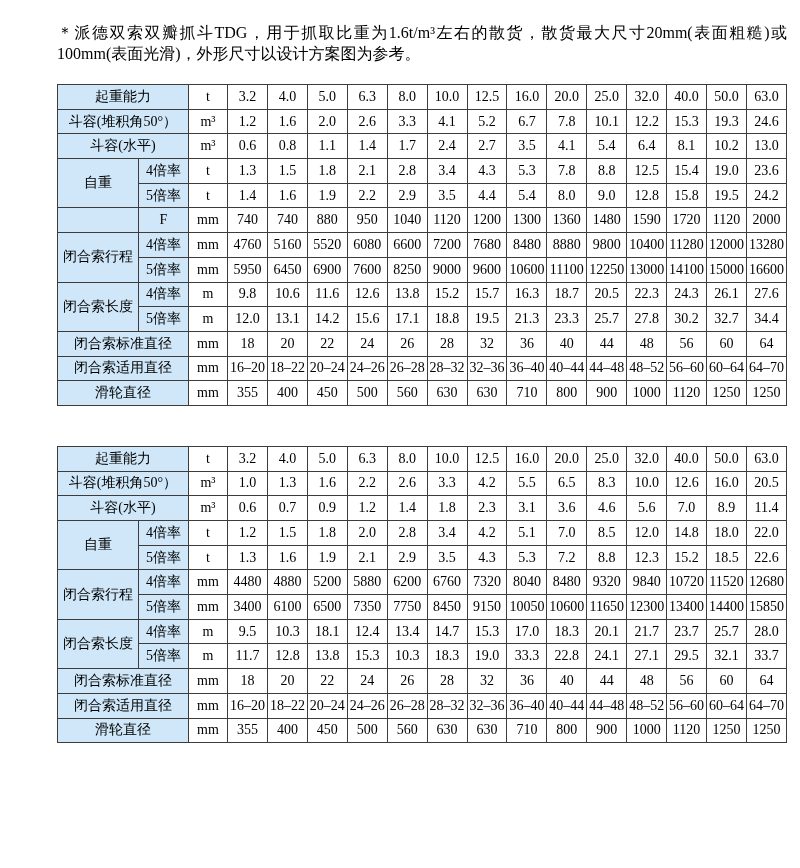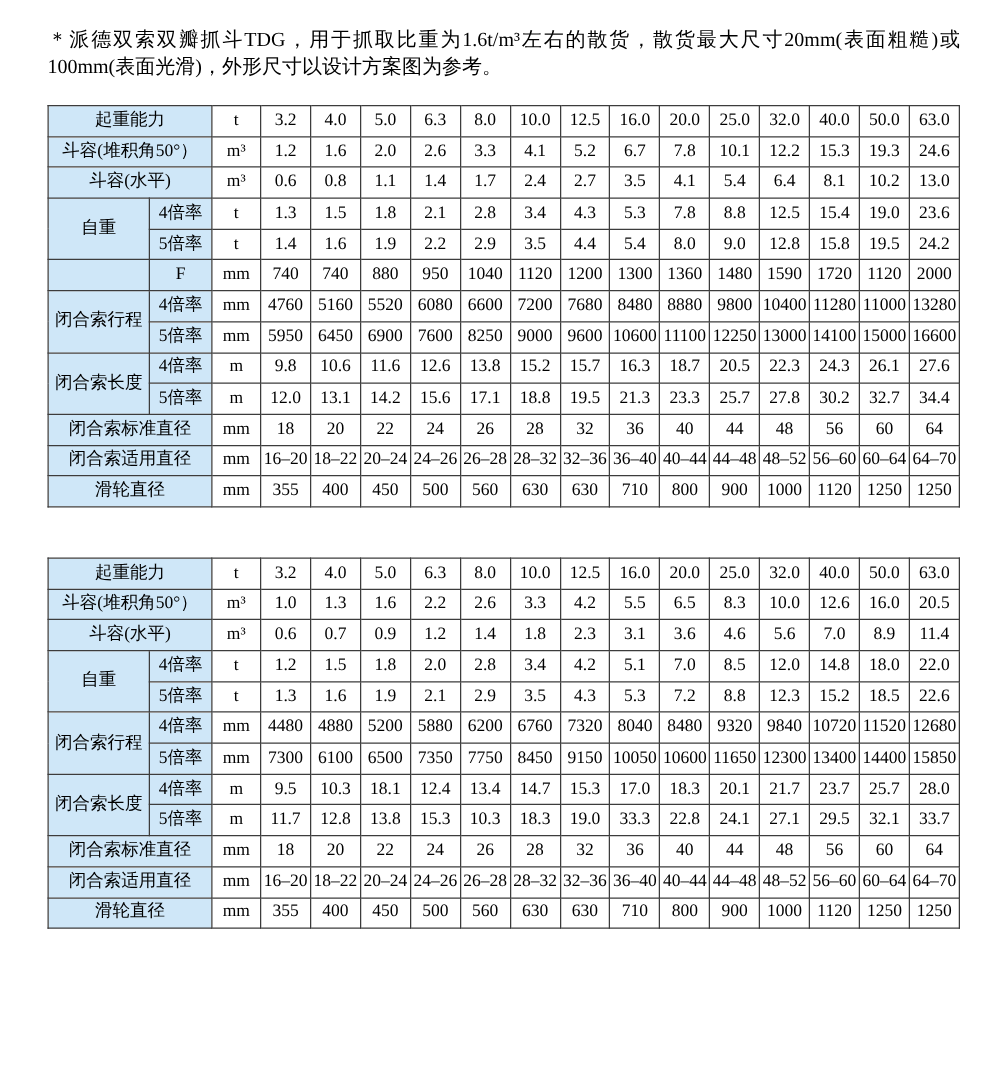--- a/index.html
+++ b/index.html
@@ -8,21 +8,21 @@
     --text: #000000;
   }
   * { box-sizing: border-box; }
   html, body {
     margin: 0; padding: 0;
     width: 800px; height: 868px;
     background: #ffffff;
     color: var(--text);
     font-family: "Liberation Serif", "DejaVu Serif", serif;
   }
-  .page { padding: 22px 32px 0 38px; border-radius: 26px; }
+  .page { padding: 22px 32px 0 57px; border-radius: 26px; }
   .intro {
     margin: 0 0 20px 0;
     width: 730px;
     font-size: 16px;
     line-height: 21px;
     text-align: justify;
   }
   .block-2 { margin-top: 40px; }
   table.spec {
     border-collapse: collapse;
@@ -193,21 +193,21 @@
             <td class="val">5520</td>
             <td class="val">6080</td>
             <td class="val">6600</td>
             <td class="val">7200</td>
             <td class="val">7680</td>
             <td class="val">8480</td>
             <td class="val">8880</td>
             <td class="val">9800</td>
             <td class="val">10400</td>
             <td class="val">11280</td>
-            <td class="val">11000</td>
+            <td class="val">12000</td>
             <td class="val">13280</td>
           </tr>
           <tr>
             <td class="lbl sub">5倍率</td>
             <td class="unit">mm</td>
             <td class="val">5950</td>
             <td class="val">6450</td>
             <td class="val">6900</td>
             <td class="val">7600</td>
             <td class="val">8250</td>
@@ -443,21 +443,21 @@
             <td class="val">8480</td>
             <td class="val">9320</td>
             <td class="val">9840</td>
             <td class="val">10720</td>
             <td class="val">11520</td>
             <td class="val">12680</td>
           </tr>
           <tr>
             <td class="lbl sub">5倍率</td>
             <td class="unit">mm</td>
-            <td class="val">7300</td>
+            <td class="val">3400</td>
             <td class="val">6100</td>
             <td class="val">6500</td>
             <td class="val">7350</td>
             <td class="val">7750</td>
             <td class="val">8450</td>
             <td class="val">9150</td>
             <td class="val">10050</td>
             <td class="val">10600</td>
             <td class="val">11650</td>
             <td class="val">12300</td>

